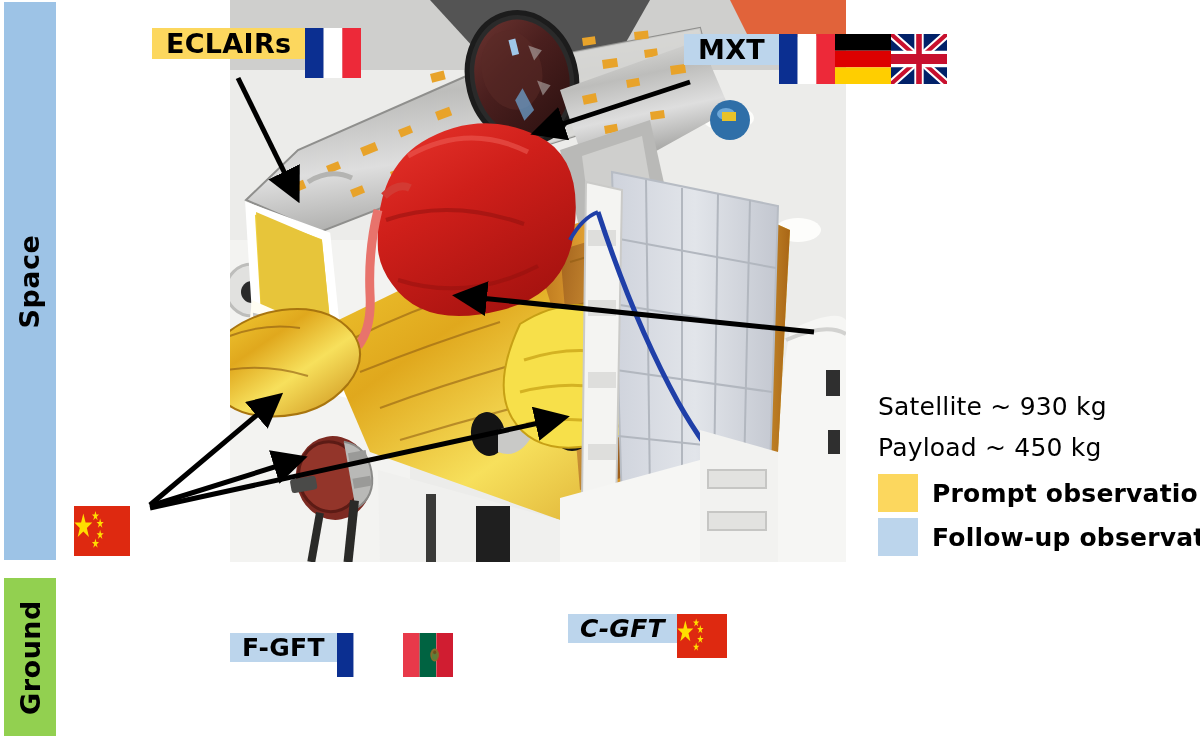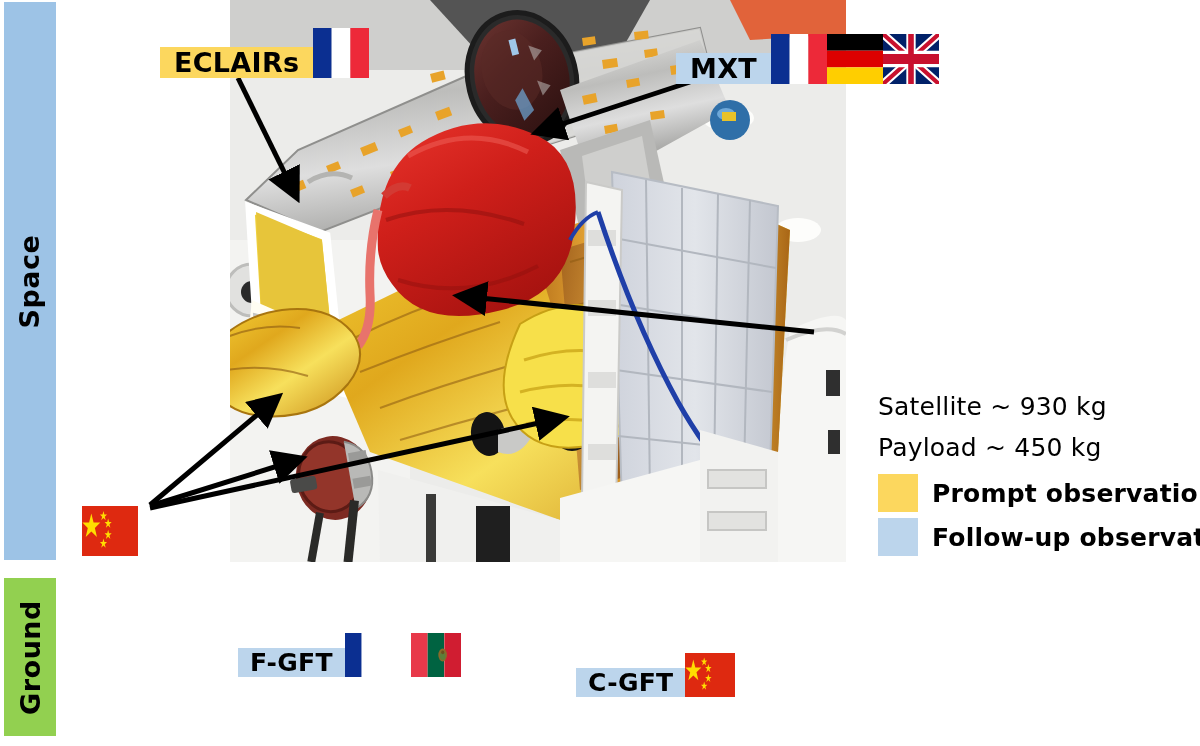--- a/index.html
+++ b/index.html
@@ -32,45 +32,44 @@
   
   #photo{
     position:absolute;left:230px;top:0px;width:616px;height:562px;
     overflow:hidden;background:#d8d8d6;
   }
   #photo svg{display:block;}
 
   
   .lbl{
     position:absolute;
-    display:flex;align-items:flex-end;
+    display:flex;align-items:flex-start;
     height:50px;
     box-shadow:0 0 0 0 rgba(0,0,0,0);
-    margin-left:8px;
   }
   .lbl .txt{
     display:flex;align-items:center;justify-content:center;
     font-weight:bold;color:#000;
     padding:0 14px;
     font-size:27px;
     letter-spacing:0.3px;
     white-space:nowrap;
   }
   .bg-yellow{background:#FCD75E;}
   .bg-blue{background:#BCD5EC;}
 
   .flag{width:56px;height:50px;display:block;}
   .flag svg{display:block;width:56px;height:50px;}
 
   #lbl-eclairs{left:152px;top:28px;}
-  #lbl-mxt{left:668px;top:34px;}
+  #lbl-mxt{left:684px;top:34px;}
   #lbl-vt{left:812px;top:310px;}
   #lbl-grm{left:74px;top:506px;}
   #lbl-fgft{left:230px;top:633px;height:44px;}
-  #lbl-cgft{left:568px;top:661px;height:36px;}
+  #lbl-cgft{left:568px;top:614px;height:36px;font-style:italic;}
   #lbl-fgft .txt,#lbl-cgft .txt{font-size:25px;padding:0 12px;}
   #lbl-fgft .flag,#lbl-fgft .flag svg,
   #lbl-cgft .flag,#lbl-cgft .flag svg{width:50px;height:44px;}
   #fgft-gap{width:16px;background:transparent;}
 
   
   #arrows{position:absolute;left:0;top:0;width:1200px;height:746px;pointer-events:none;}
 
   
   #info{position:absolute;left:878px;top:392px;width:320px;}

